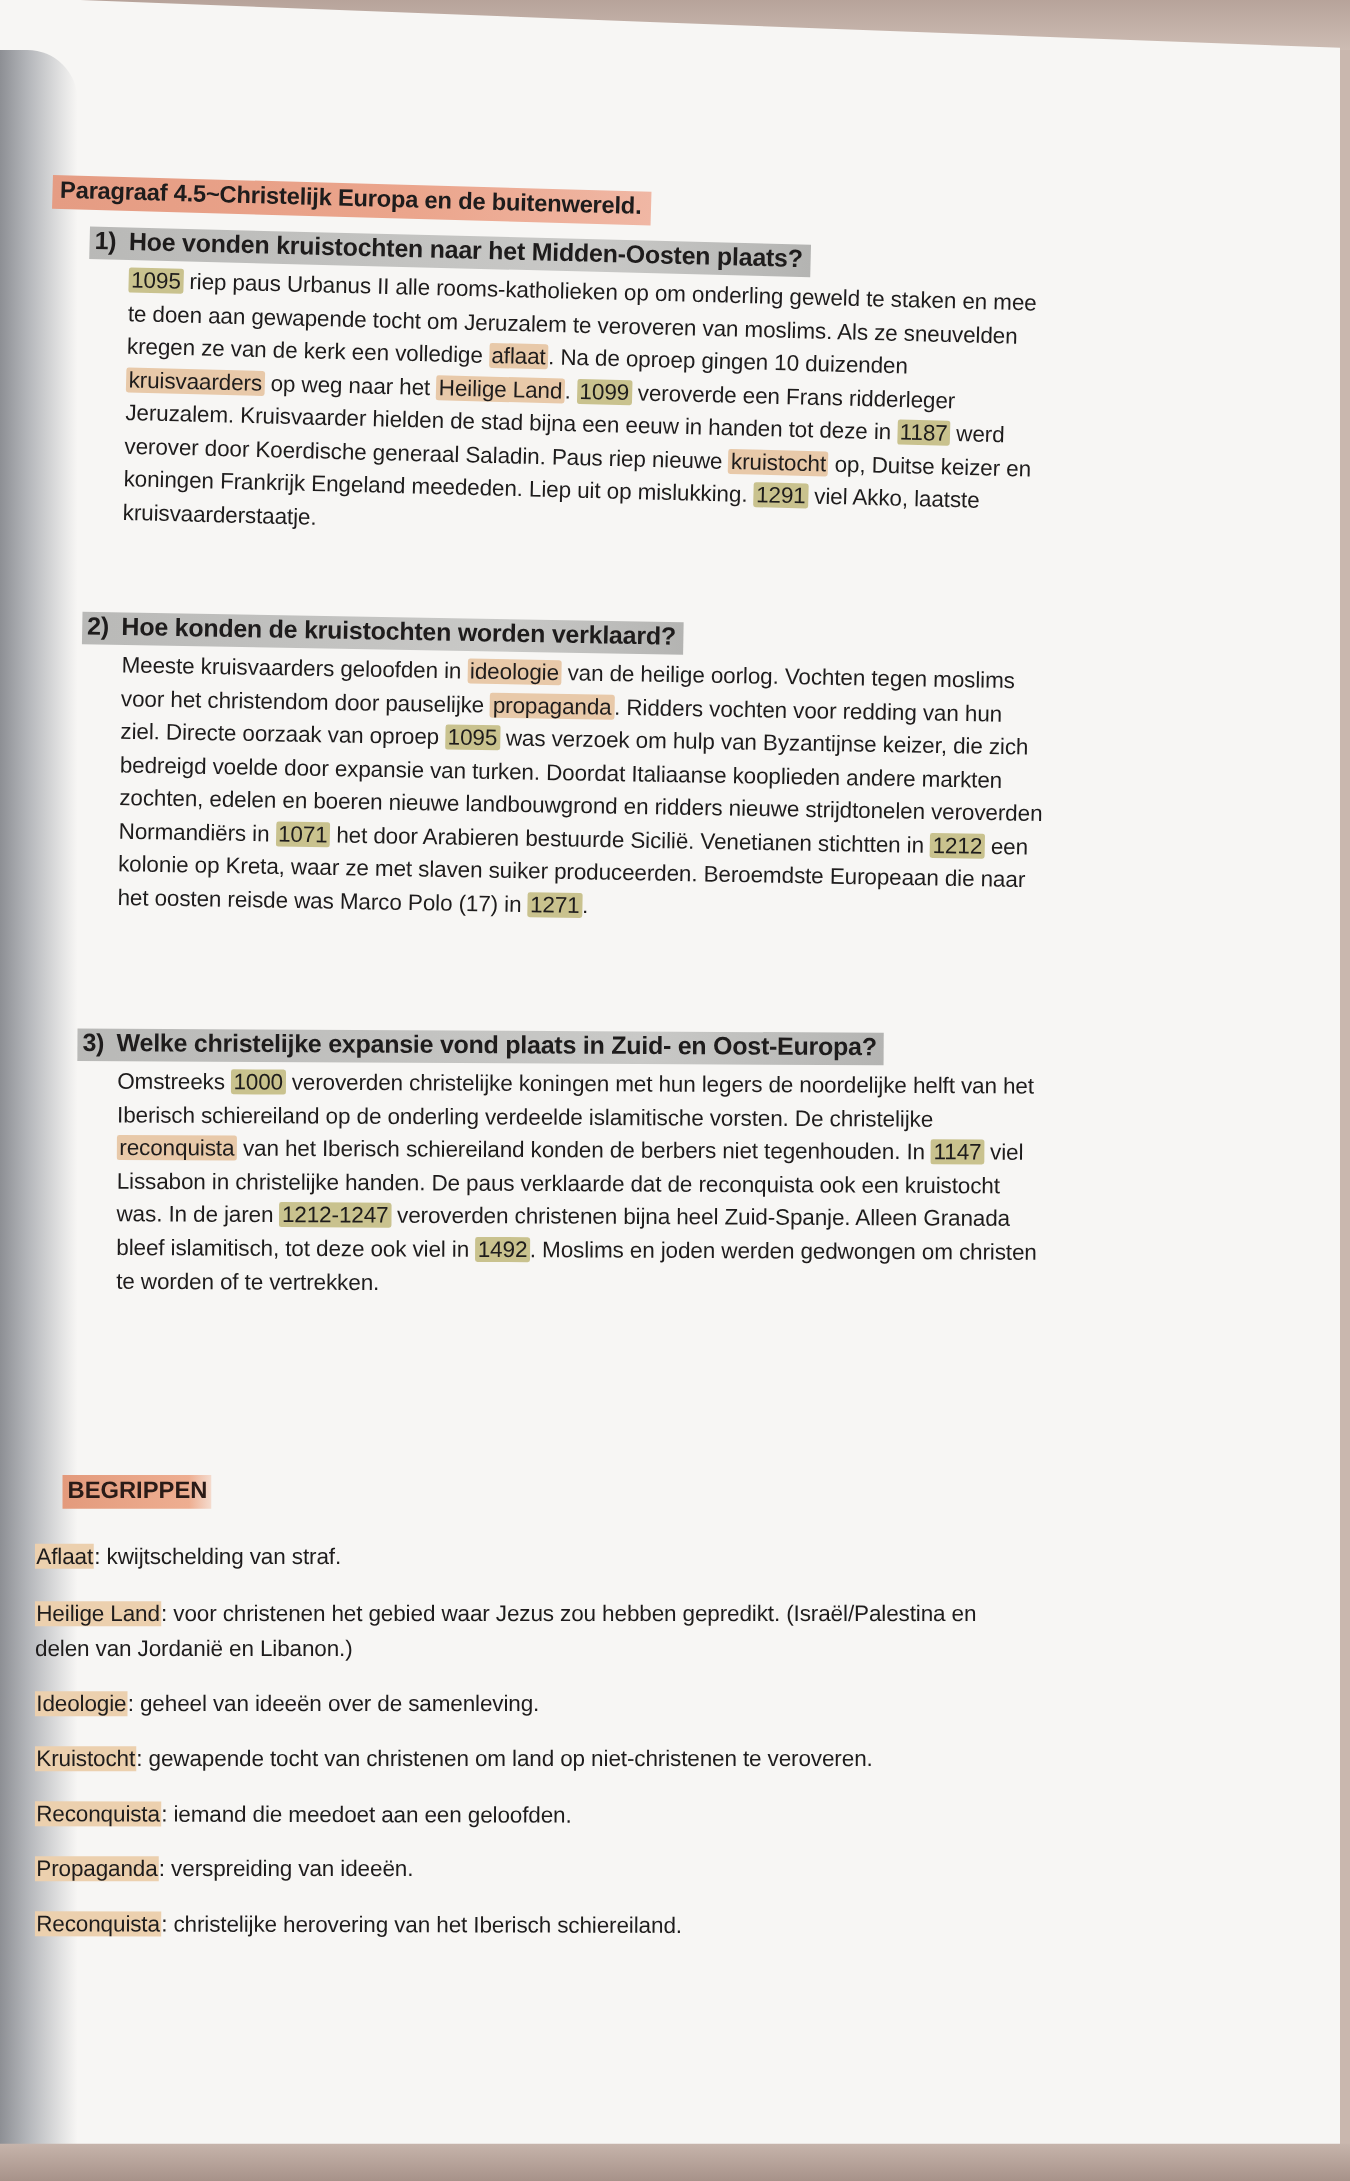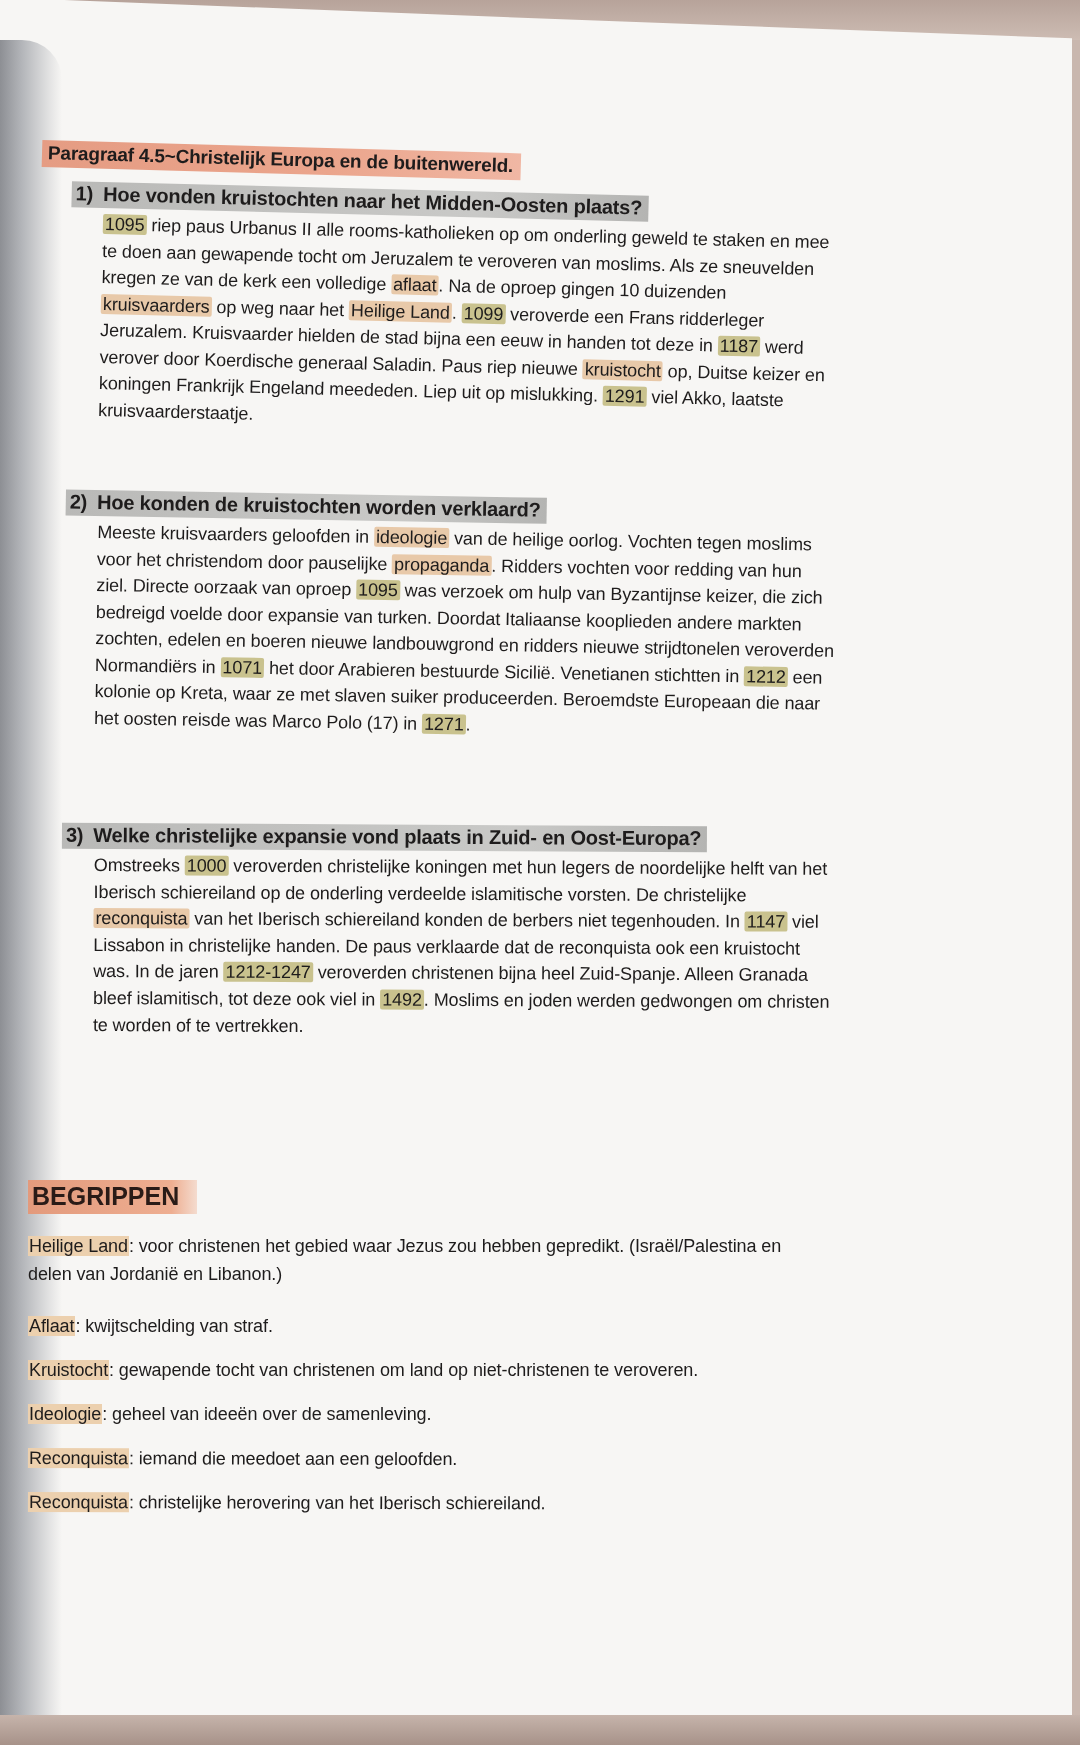--- a/index.html
+++ b/index.html
@@ -90,25 +90,26 @@
     #s3 { left: 94px; top: 823px; transform: rotate(0.3deg); transform-origin: left top; width: 745px; }
     #s3 .body { line-height: 26.6px; }
 
     .terms {
       position: absolute;
       left: 28px; top: 1180px;
       width: 900px;
     }
     .terms .heading {
       display: inline-block;
-      font-size: 25px;
+      font-size: 19px;
       font-weight: bold;
-      padding: 2px 18px 3px 4px;
+      padding: 2px 3px 3px 4px;
       background: linear-gradient(90deg, #e39a7c 0%, #eeae91 85%, rgba(240,180,150,0.4) 100%);
       color: #2a1b17;
+      margin-left: 22px;
     }
     .term {
       font-size: 18px;
       line-height: 28px;
       margin-top: 16px;
       letter-spacing: -0.1px;
     }
     .term .word {
       background: #ecd0ae;
       padding: 0 1px;
@@ -145,33 +146,36 @@
   <div class="section" id="s3">
     <div class="q">
       <span class="num">3)</span><span>Welke christelijke expansie vond plaats in Zuid- en Oost-Europa?</span>
     </div>
     <div class="body"><span class="hl-none">Omstreeks </span><span class="hl-date">1000</span><span class="hl-none"> veroverden christelijke koningen met hun legers de noordelijke helft van het Iberisch schiereiland op de onderling verdeelde islamitische vorsten. De christelijke </span><span class="hl-term">reconquista</span><span class="hl-none"> van het Iberisch schiereiland konden de berbers niet tegenhouden. In </span><span class="hl-date">1147</span><span class="hl-none"> viel Lissabon in christelijke handen. De paus verklaarde dat de reconquista ook een kruistocht was. In de jaren </span><span class="hl-date">1212-1247</span><span class="hl-none"> veroverden christenen bijna heel Zuid-Spanje. Alleen Granada bleef islamitisch, tot deze ook viel in </span><span class="hl-date">1492</span><span class="hl-none">. Moslims en joden werden gedwongen om christen te worden of te vertrekken.</span></div>
   </div>
 
   <div class="terms">
     <div class="heading">BEGRIPPEN</div>
 
+    <div class="term t0">
+      <span class="word">Aflaat</span><span>: kwijtschelding van straf.</span>
+    </div>
     <div class="term" style="margin-top:18px; width:800px;">
       <span class="word">Heilige Land</span><span>: voor christenen het gebied waar Jezus zou hebben gepredikt. (Israël/Palestina en delen van Jordanië en Libanon.)</span>
     </div>
-    <div class="term t0">
-      <span class="word">Aflaat</span><span>: kwijtschelding van straf.</span>
+    <div class="term">
+      <span class="word">Ideologie</span><span>: geheel van ideeën over de samenleving.</span>
     </div>
     <div class="term">
       <span class="word">Kruistocht</span><span>: gewapende tocht van christenen om land op niet-christenen te veroveren.</span>
     </div>
-    <div class="term">
-      <span class="word">Ideologie</span><span>: geheel van ideeën over de samenleving.</span>
-    </div>
     <div class="term t-rot1">
       <span class="word">Reconquista</span><span>: iemand die meedoet aan een geloofden.</span>
+    </div>
+    <div class="term">
+      <span class="word">Propaganda</span><span>: verspreiding van ideeën.</span>
     </div>
     <div class="term t-rot1">
       <span class="word">Reconquista</span><span>: christelijke herovering van het Iberisch schiereiland.</span>
     </div>
   </div>
 
 </div>
 
 </body></html>

